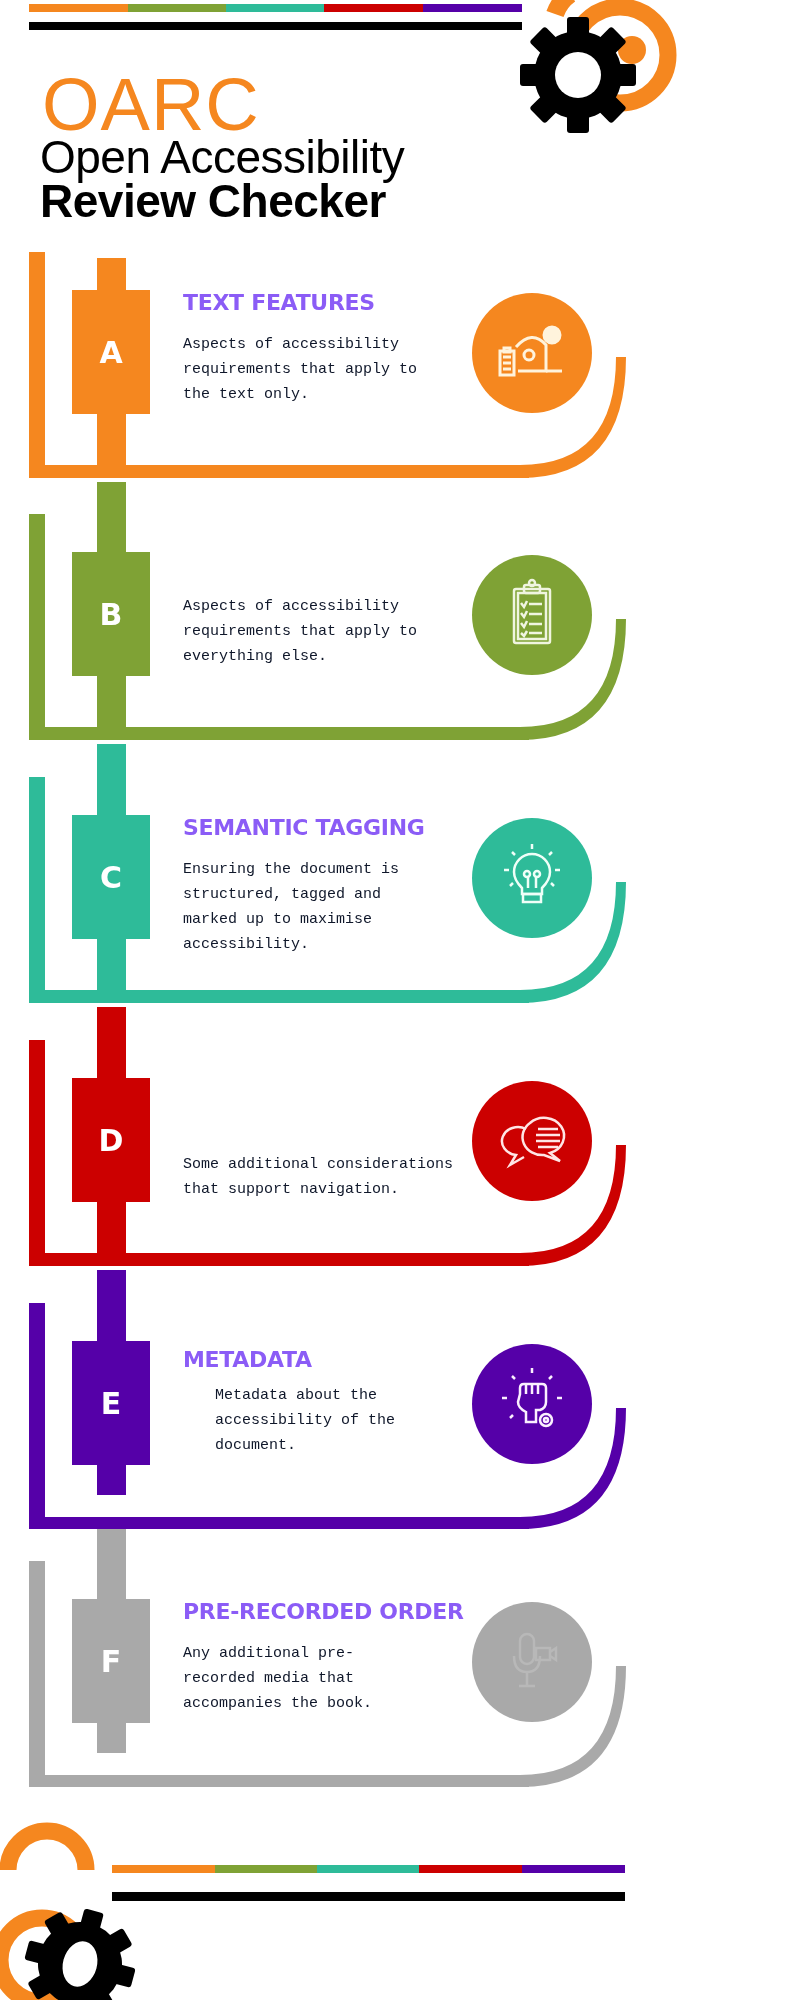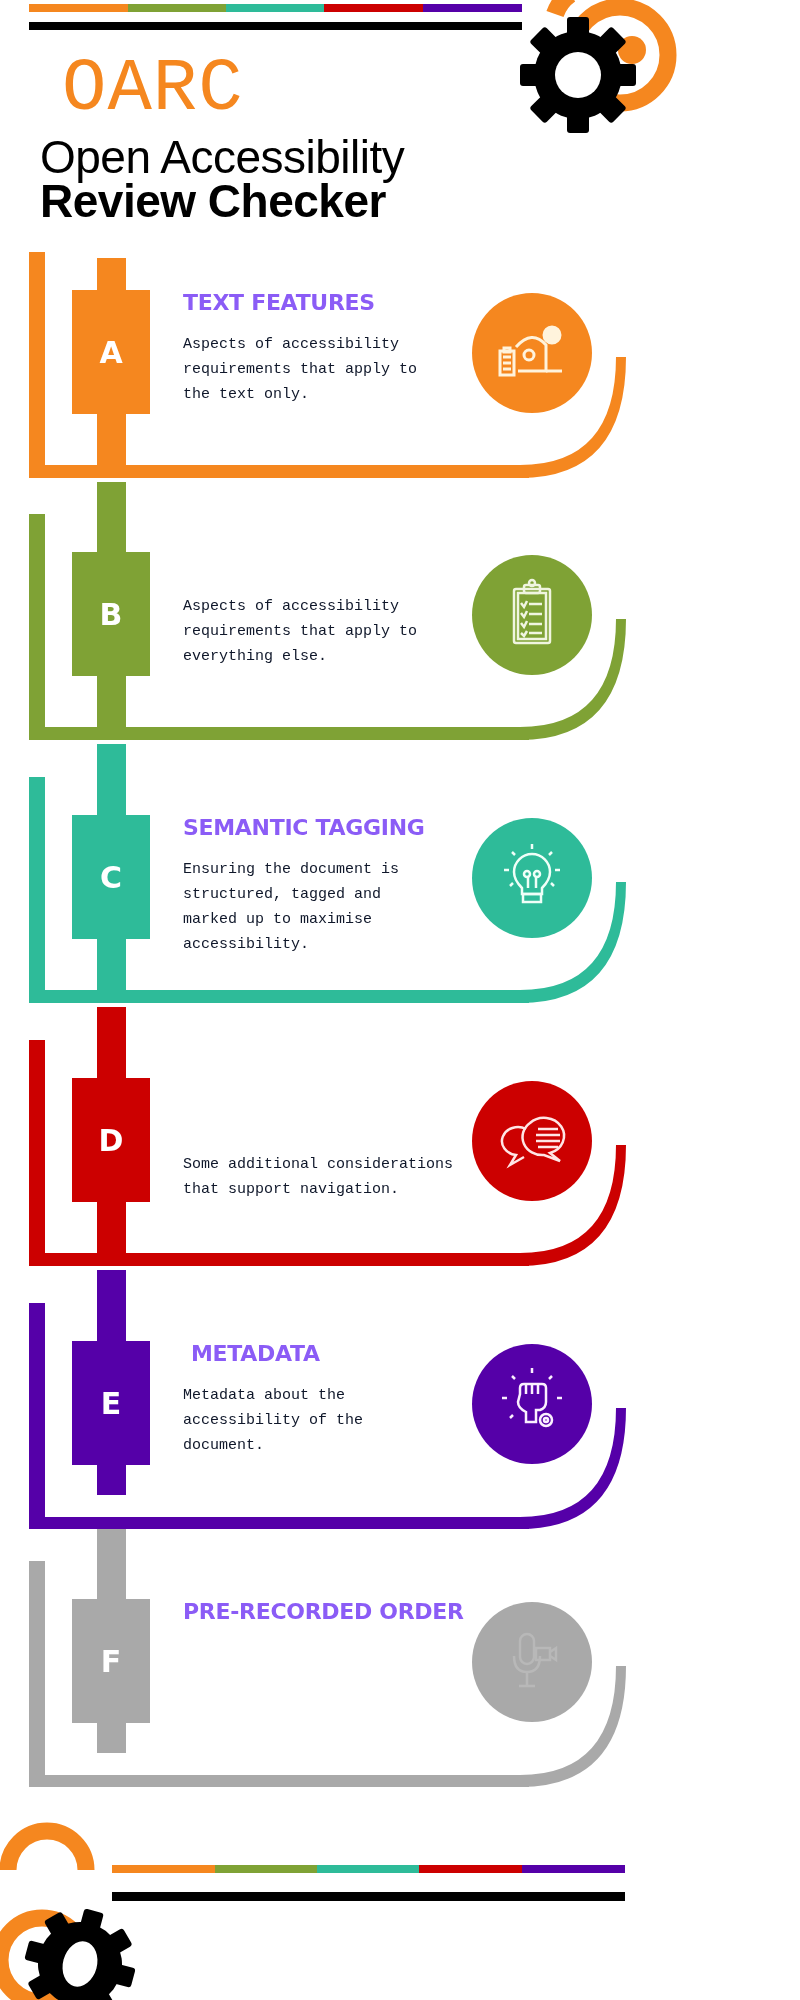--- a/index.html
+++ b/index.html
@@ -1,20 +1,20 @@
 <!DOCTYPE html>
 <html><head>
 <meta charset="utf-8">
 <style>
   html,body{margin:0;padding:0;background:#fff;}
   body{width:800px;height:2000px;position:relative;overflow:hidden;font-family:"DejaVu Sans","Liberation Sans",sans-serif;}
   .abs{position:absolute;}
   .bar-seg{position:absolute;height:8px;}
   .black-bar{position:absolute;background:#000;height:8px;}
-  .logo{position:absolute;left:42px;top:52px;font-family:Liberation Mono, monospace;font-size:74px;color:#F5871F;letter-spacing:1px;line-height:1;font-weight:normal;margin-left:20px;}
+  .logo{position:absolute;left:42px;top:68px;font-family:Liberation Sans, sans-serif;font-size:74px;color:#F5871F;letter-spacing:1px;line-height:1;font-weight:normal;}
   .subtitle{position:absolute;left:40px;font-family:"Liberation Sans",sans-serif;font-size:46px;color:#000;line-height:1;letter-spacing:-0.5px;}
   .section{position:absolute;left:0;width:800px;height:240px;}
   .sec-svg{position:absolute;left:0;top:0;overflow:visible;}
   .letter{position:absolute;left:72px;width:78px;height:124px;display:flex;align-items:center;justify-content:center;color:#fff;font-size:30px;font-family:"DejaVu Sans",sans-serif;font-weight:bold;}
   .sec-title{position:absolute;left:183px;width:290px;font-family:"DejaVu Sans",sans-serif;font-weight:bold;font-size:22px;color:#8b5cf6;line-height:33px;letter-spacing:-0.3px;}
   .sec-body{position:absolute;left:183px;width:290px;font-family:Liberation Mono, monospace;font-size:15px;color:#0f172a;line-height:25px;}
   .circle{position:absolute;width:120px;height:120px;border-radius:50%;display:flex;align-items:center;justify-content:center;}
 </style>
 </head>
 <body>
@@ -164,22 +164,22 @@
 <div class="section" style="top:1303px;">
   <svg class="sec-svg" width="800" height="240">
     <g fill="#5500A8">
       <rect x="29" y="0" width="16" height="226"></rect>
       <rect x="29" y="214" width="500" height="12"></rect>
       <rect x="97" y="-33" width="29" height="225"></rect>
       <path d="M520 226 L520 214 Q616 214 616 105 L626 105 Q626 226 520 226 Z"></path>
     </g>
   </svg>
   <div class="letter" style="top:38px;background:#5500A8;">E</div>
-  <div class="sec-title" style="top:34px;margin-left:8px;">METADATA</div>
-  <div class="sec-body" style="top:80px;width:200px;">Metadata about the accessibility of the document.</div>
+  <div class="sec-title" style="top:40px;">METADATA</div>
+  <div class="sec-body" style="top:80px;width:200px;margin-left:32px;">Metadata about the accessibility of the document.</div>
   <div class="circle" style="left:472px;top:41px;background:#5500A8;">
     <svg width="80" height="80" viewBox="0 0 80 80" fill="none" stroke="#FBEFFF" stroke-width="2.5">
       <path d="M28 30 L28 24 Q28 20 32 20 L50 20 Q54 20 54 24 L54 38 Q54 44 48 46 L44 46 L44 58 L34 58 L34 48 Q26 44 26 38 Z"></path>
       <line x1="34" y1="20" x2="34" y2="30"></line>
         <line x1="40" y1="20" x2="40" y2="30"></line>
         <line x1="46" y1="20" x2="46" y2="30"></line>
       <circle cx="54" cy="56" r="6"></circle>
         <circle cx="54" cy="56" r="2"></circle>
       <line x1="40" y1="4" x2="40" y2="9"></line>
         <line x1="20" y1="12" x2="23" y2="15"></line>
@@ -195,20 +195,21 @@
   <svg class="sec-svg" width="800" height="240">
     <g fill="#A9A9A9">
       <rect x="29" y="0" width="16" height="226"></rect>
       <rect x="29" y="214" width="500" height="12"></rect>
       <rect x="97" y="-32" width="29" height="224"></rect>
       <path d="M520 226 L520 214 Q616 214 616 105 L626 105 Q626 226 520 226 Z"></path>
     </g>
   </svg>
   <div class="letter" style="top:38px;background:#A9A9A9;">F</div>
   <div class="sec-title" style="top:34px;width:300px;">PRE-RECORDED ORDER</div>
+  <div class="sec-body" style="top:80px;width:240px;">Any additional pre-recorded media that accompanies the book.</div>
   <div class="circle" style="left:472px;top:41px;background:#A9A9A9;">
     <svg width="80" height="80" viewBox="0 0 80 80" fill="none" stroke="#B8B8B8" stroke-width="2.5">
       <rect x="28" y="12" width="14" height="30" rx="7"></rect>
       <path d="M22 34 Q22 50 35 50 Q48 50 48 34"></path>
         <line x1="35" y1="50" x2="35" y2="64"></line>
         <line x1="27" y1="64" x2="43" y2="64"></line>
       <rect x="44" y="26" width="14" height="12"></rect>
         <path d="M58 30 L64 26 L64 38 L58 34"></path>
     </svg>
   </div>

